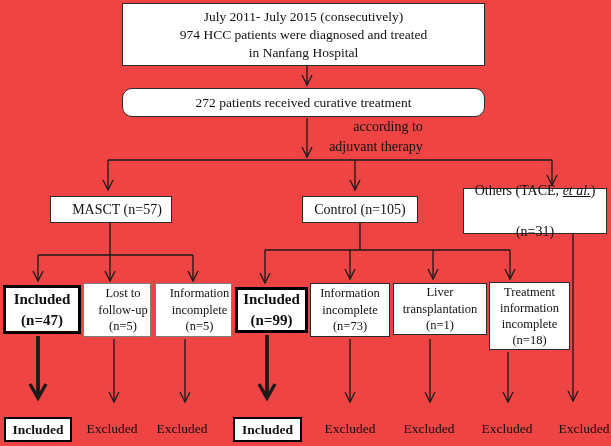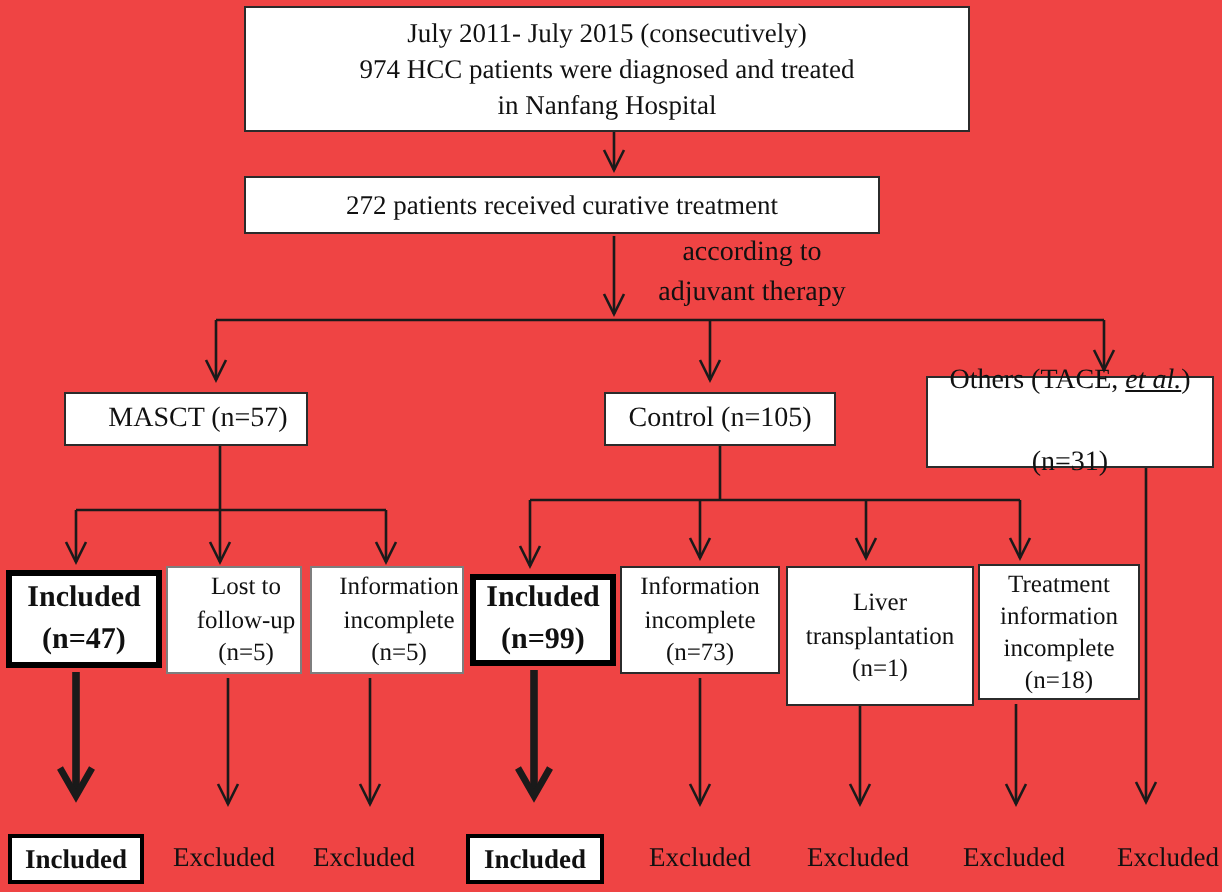--- a/index.html
+++ b/index.html
@@ -33,21 +33,21 @@
     font-weight:bold;
     font-size:15px;
     line-height:21px;
   }
   .included-final{
     border:2.5px solid #000;
     font-weight:bold;
     font-size:13.5px;
   }
   .plain{background:transparent;}
-  .annotation{font-size:14px;line-height:20px;background:transparent;}
+  .annotation{font-size:14px;line-height:20px;background:transparent;text-align:right;}
   .arm-label{font-size:14px;}
   .inline-row{display:flex;flex-direction:row;white-space:pre;}
   .italic{font-style:italic;text-decoration:underline;}
 </style>
 </head>
 <body>
 
 <div id="canvas">
 
   <svg id="connectors" width="611" height="446" viewBox="0 0 611 446" xmlns="http://www.w3.org/2000/svg">
@@ -104,26 +104,26 @@
     <g stroke="#1a1a1a" stroke-width="3.8" fill="none">
       <line x1="38" y1="336" x2="38" y2="398" marker-end="url(#vee-thick)"></line>
       <line x1="267" y1="335" x2="267" y2="398" marker-end="url(#vee-thick)"></line>
     </g>
   </svg>
 
   <div class="node bordered" style="left:122px;top:3px;width:363px;height:63px;">July 2011- July 2015 (consecutively)
 974 HCC patients were diagnosed and treated
 in Nanfang Hospital</div>
 
-  <div class="node bordered" style="left:122px;top:88px;width:318px;height:29px;">272 patients received curative treatment</div>
+  <div class="node bordered" style="left:122px;top:88px;width:363px;height:29px;border-radius:10px;">272 patients received curative treatment</div>
 
   <div class="node annotation" style="left:312px;top:117px;width:128px;height:40px;">according to
 adjuvant therapy</div>
 
-  <div class="node bordered arm-label" style="left:32px;top:196px;width:122px;height:27px;padding-left:12px;">MASCT (n=57)</div>
+  <div class="node bordered arm-label" style="left:50px;top:196px;width:122px;height:27px;padding-left:12px;">MASCT (n=57)</div>
 
   <div class="node bordered arm-label" style="left:302px;top:196px;width:116px;height:27px;">Control (n=105)</div>
 
   <div class="node bordered arm-label" style="left:463px;top:188px;width:144px;height:46px;line-height:20px;gap:21px;">
     <span class="inline-row"><span>Others (TACE, </span><span class="italic">et al.</span><span>)</span></span>
     <span>(n=31)</span>
   </div>
 
   <div class="node included-main" style="left:3px;top:285px;width:78px;height:49px;">Included
 (n=47)</div>
@@ -136,21 +136,21 @@
 incomplete
 (n=5)</div>
 
   <div class="node included-main" style="left:235px;top:287px;width:73px;height:46px;">Included
 (n=99)</div>
 
   <div class="node bordered small" style="left:310px;top:283px;width:80px;height:54px;">Information
 incomplete
 (n=73)</div>
 
-  <div class="node bordered small" style="left:393px;top:283px;width:94px;height:70px;">Liver
+  <div class="node bordered small" style="left:393px;top:283px;width:94px;height:52px;">Liver
 transplantation
 (n=1)</div>
 
   <div class="node bordered small" style="left:489px;top:282px;width:81px;height:68px;line-height:16px;">Treatment
 information
 incomplete
 (n=18)</div>
 
   <div class="node included-final" style="left:4px;top:417px;width:68px;height:25px;">Included</div>
 

